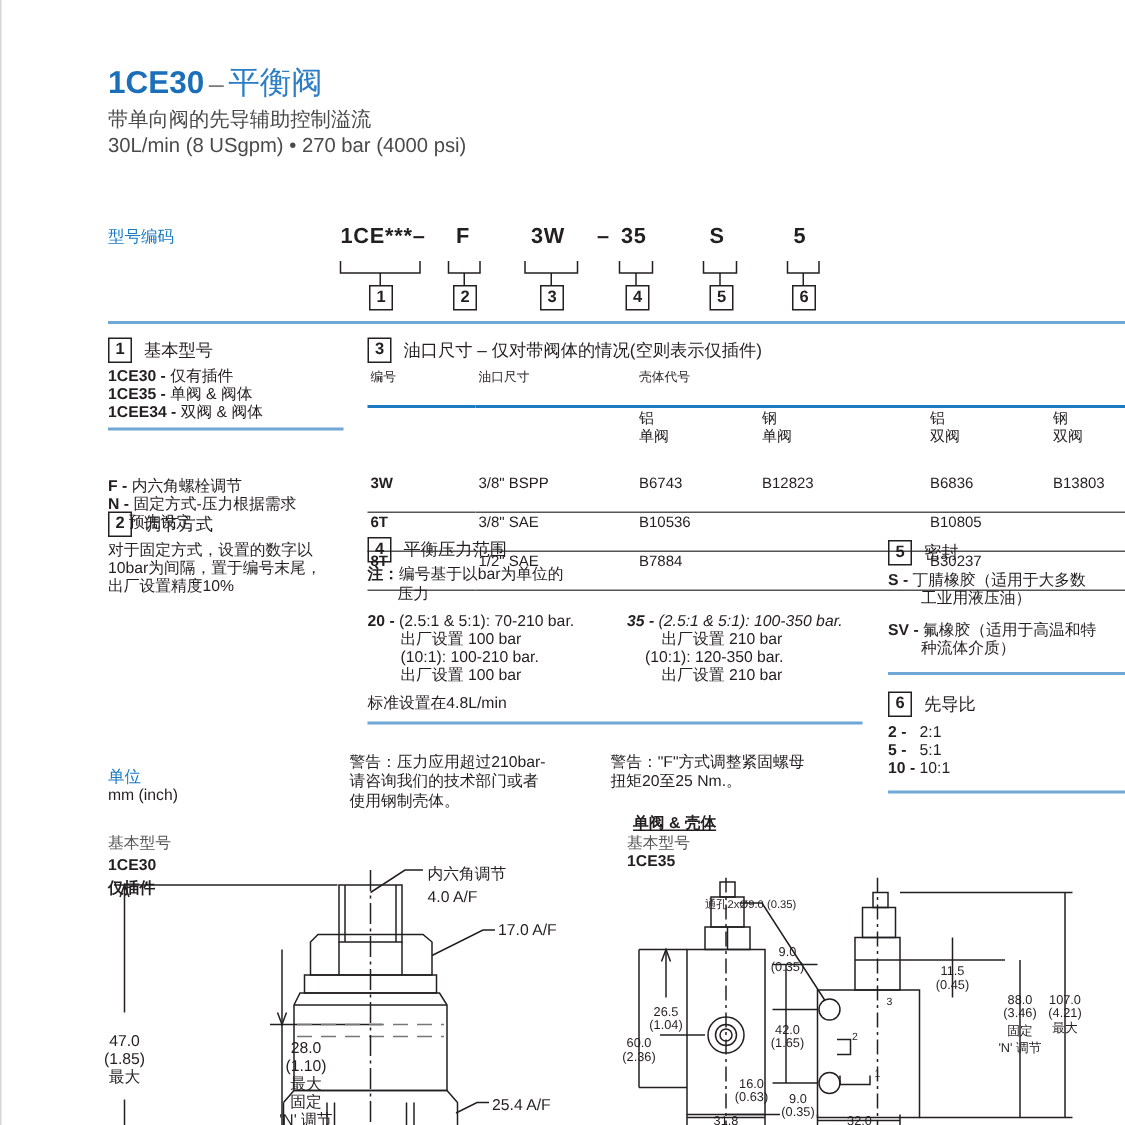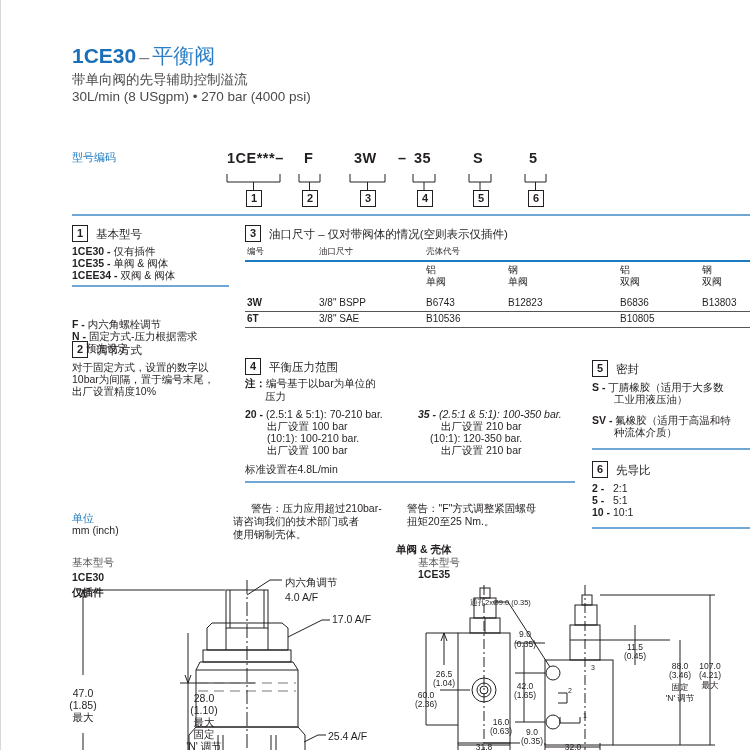--- a/index.html
+++ b/index.html
@@ -14,21 +14,21 @@
   .sub{left:72px;font-size:13.5px;color:#4a4a4a;line-height:16px;}
   .hr{position:absolute;height:2px;background:#6fa8d6;}
   .box{display:inline-block;border:1.2px solid #231f20;width:14px;height:15px;line-height:15px;text-align:center;font-weight:bold;font-size:11px;vertical-align:middle;}
   .sechead{font-size:11.5px;line-height:16px;white-space:nowrap;}
   .sechead .lbl{margin-left:8px;vertical-align:middle;}
   .row{font-size:10.5px;line-height:12px;white-space:nowrap;}
   .row b{font-weight:bold;}
   .code{font-weight:bold;font-size:14.5px;position:absolute;top:150px;letter-spacing:0.5px;white-space:nowrap;}
   .cbox{position:absolute;top:190px;}
   table.ports{position:absolute;left:245px;top:246px;width:505px;border-collapse:collapse;font-size:10px;}
-  table.ports td{padding:0 0 2px 2px;height:13px;white-space:nowrap;}
+  table.ports td{padding:0 0 12px 2px;height:13px;white-space:nowrap;}
   table.ports .hdr td{font-size:8.5px;height:12px;border-bottom:2px solid #1a7ac2;}
   table.ports .mat td{height:30px;vertical-align:top;padding-top:2px;line-height:12px;}
   table.ports .dr td{border-bottom:1px solid #555;}
   table.ports .dr:last-child td{border-bottom:1.5px solid #555;}
   table.ports .dr td:first-child{font-weight:bold;}
   svg text{font-family:"Liberation Sans",sans-serif;}
 </style>
 </head>
 <body>
 
@@ -116,20 +116,28 @@
         <td>B13803</td>
   </tr>
   <tr class="dr">
     <td>6T</td>
         <td>3/8" SAE</td>
         <td>B10536</td>
         <td></td>
         <td>B10805</td>
         <td></td>
   </tr>
+  <tr class="dr">
+    <td>8T</td>
+        <td>1/2" SAE</td>
+        <td>B7884</td>
+        <td></td>
+        <td>B30237</td>
+        <td></td>
+  </tr>
 </tbody>
   </table>
 
 <div class="abs sechead" style="left:245px;top:358px;">
   <span class="box">4</span><span class="lbl">平衡压力范围</span>
 </div>
 <div class="abs row" style="left:245px;top:377px;"><b>注：</b><span>编号基于以bar为单位的</span></div>
 <div class="abs row" style="left:265px;top:390px;">压力</div>
 
 <div class="abs row" style="left:245px;top:408px;"><b>20 -</b> <span>(2.5:1 &amp; 5:1): 70-210 bar.</span></div>
@@ -155,34 +163,34 @@
 <div class="hr" style="left:592px;top:448px;width:158px;"></div>
 
 <div class="abs sechead" style="left:592px;top:461px;">
   <span class="box">6</span><span class="lbl">先导比</span>
 </div>
 <div class="abs row" style="left:592px;top:482px;"><b>2 -</b>&nbsp;&nbsp;&nbsp;<span>2:1</span></div>
 <div class="abs row" style="left:592px;top:494px;"><b>5 -</b>&nbsp;&nbsp;&nbsp;<span>5:1</span></div>
 <div class="abs row" style="left:592px;top:506px;"><b>10 -</b> <span>10:1</span></div>
 <div class="hr" style="left:592px;top:527px;width:158px;"></div>
 
-<div class="abs row" style="left:251px;top:502px;">警告：压力应用超过210bar-</div>
+<div class="abs row" style="left:233px;top:502px;">警告：压力应用超过210bar-</div>
 <div class="abs row" style="left:233px;top:515px;">请咨询我们的技术部门或者</div>
 <div class="abs row" style="left:233px;top:528px;">使用钢制壳体。</div>
 <div class="abs row" style="left:407px;top:502px;">警告："F"方式调整紧固螺母</div>
 <div class="abs row" style="left:407px;top:515px;">扭矩20至25 Nm.。</div>
 
 <div class="abs blue row" style="left:72px;top:512px;font-size:11px;">单位</div>
 <div class="abs row" style="left:72px;top:524px;">mm (inch)</div>
 
 <div class="abs row" style="left:72px;top:543px;font-weight:bold;margin-top:43px;">仅插件</div>
 <div class="abs row" style="left:72px;top:556px;color:#555;">基本型号</div>
 <div class="abs row" style="left:72px;top:571px;font-weight:bold;">1CE30</div>
 
-<div class="abs row" style="left:396px;top:543px;font-weight:bold;">单阀 &amp; 壳体</div>
+<div class="abs row" style="left:422px;top:543px;font-weight:bold;text-decoration:underline;">单阀 &amp; 壳体</div>
 <div class="abs row" style="left:418px;top:556px;color:#555;">基本型号</div>
 <div class="abs row" style="left:418px;top:568px;font-weight:bold;">1CE35</div>
 
 <svg class="abs" style="left:60px;top:575px;" width="345" height="175">
   <g stroke="#231f20" stroke-width="1" fill="none">
 
     <line x1="16" y1="15" x2="165" y2="15"></line>
     <line x1="23" y1="15" x2="23" y2="100"></line>
     <path d="M20 23 L23 15 L26 23"></path>
     <line x1="23" y1="158" x2="23" y2="175"></line>

